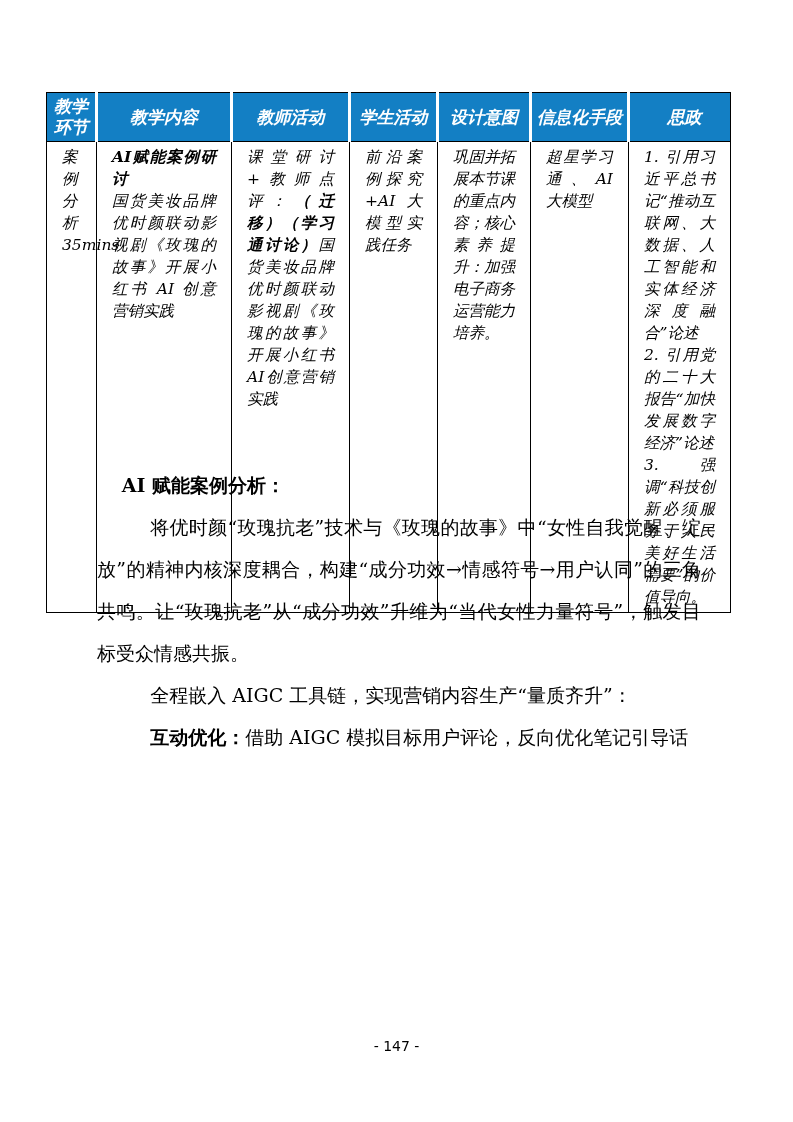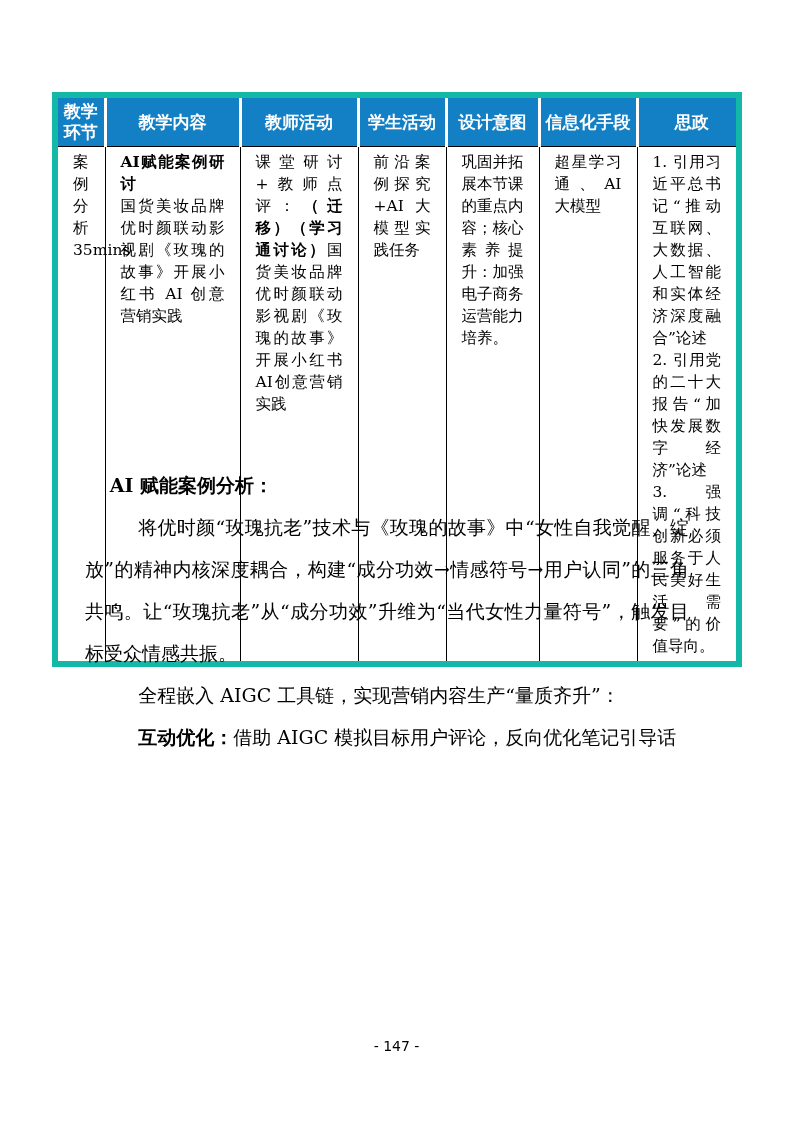--- a/index.html
+++ b/index.html
@@ -8,25 +8,26 @@
     width: 793px; height: 1122px;
     background: #ffffff;
     margin: 0 auto;
     overflow: hidden;
     color: #000;
     font-family: "DejaVu Serif", "Liberation Serif", serif;
   }
 
   
   table.lesson {
-    position: absolute; left: 52px; top: 92px;
+    position: absolute; left: 46px; top: 92px;
     width: 684px;
     border-collapse: collapse;
     table-layout: fixed;
-    border: 6px solid #14b8a6;
+    border: 1px solid #14b8a6;
+    font-style: italic;
   }
   table.lesson th {
     background: var(--header-blue, #137FC4);
     color: var(--header-text, #ffffff);
     font-weight: bold;
     font-size: 17px; line-height: 21px;
     text-align: center; vertical-align: middle;
     padding: 3px 1px; height: 42px;
     border: 1px solid #000;
     border-right: 3px solid #fff;
@@ -44,21 +45,21 @@
   td.stage-cell {
     text-align: center;
     padding-top: 84px;
     font-size: 16px; line-height: 26px;
   }
   td.ideology-cell { font-size: 15px; line-height: 20.5px; padding: 3px 2px; }
   .b { font-weight: bold; }
 
   
   .body-text {
-    position: absolute; left: 85px; top: 464px; width: 604px;
+    position: absolute; left: 97px; top: 464px; width: 604px;
     font-size: 19px; line-height: 42px;
   }
   .body-text p { margin: 0; }
   .h1 { font-weight: bold; text-indent: 1.3em; }
   .h2 { font-weight: bold; text-indent: 1em; }
   .para { text-indent: 2.8em; text-align: justify; }
 
   
   .footer {
     position: absolute; top: 1038px; left: 0; width: 100%;

